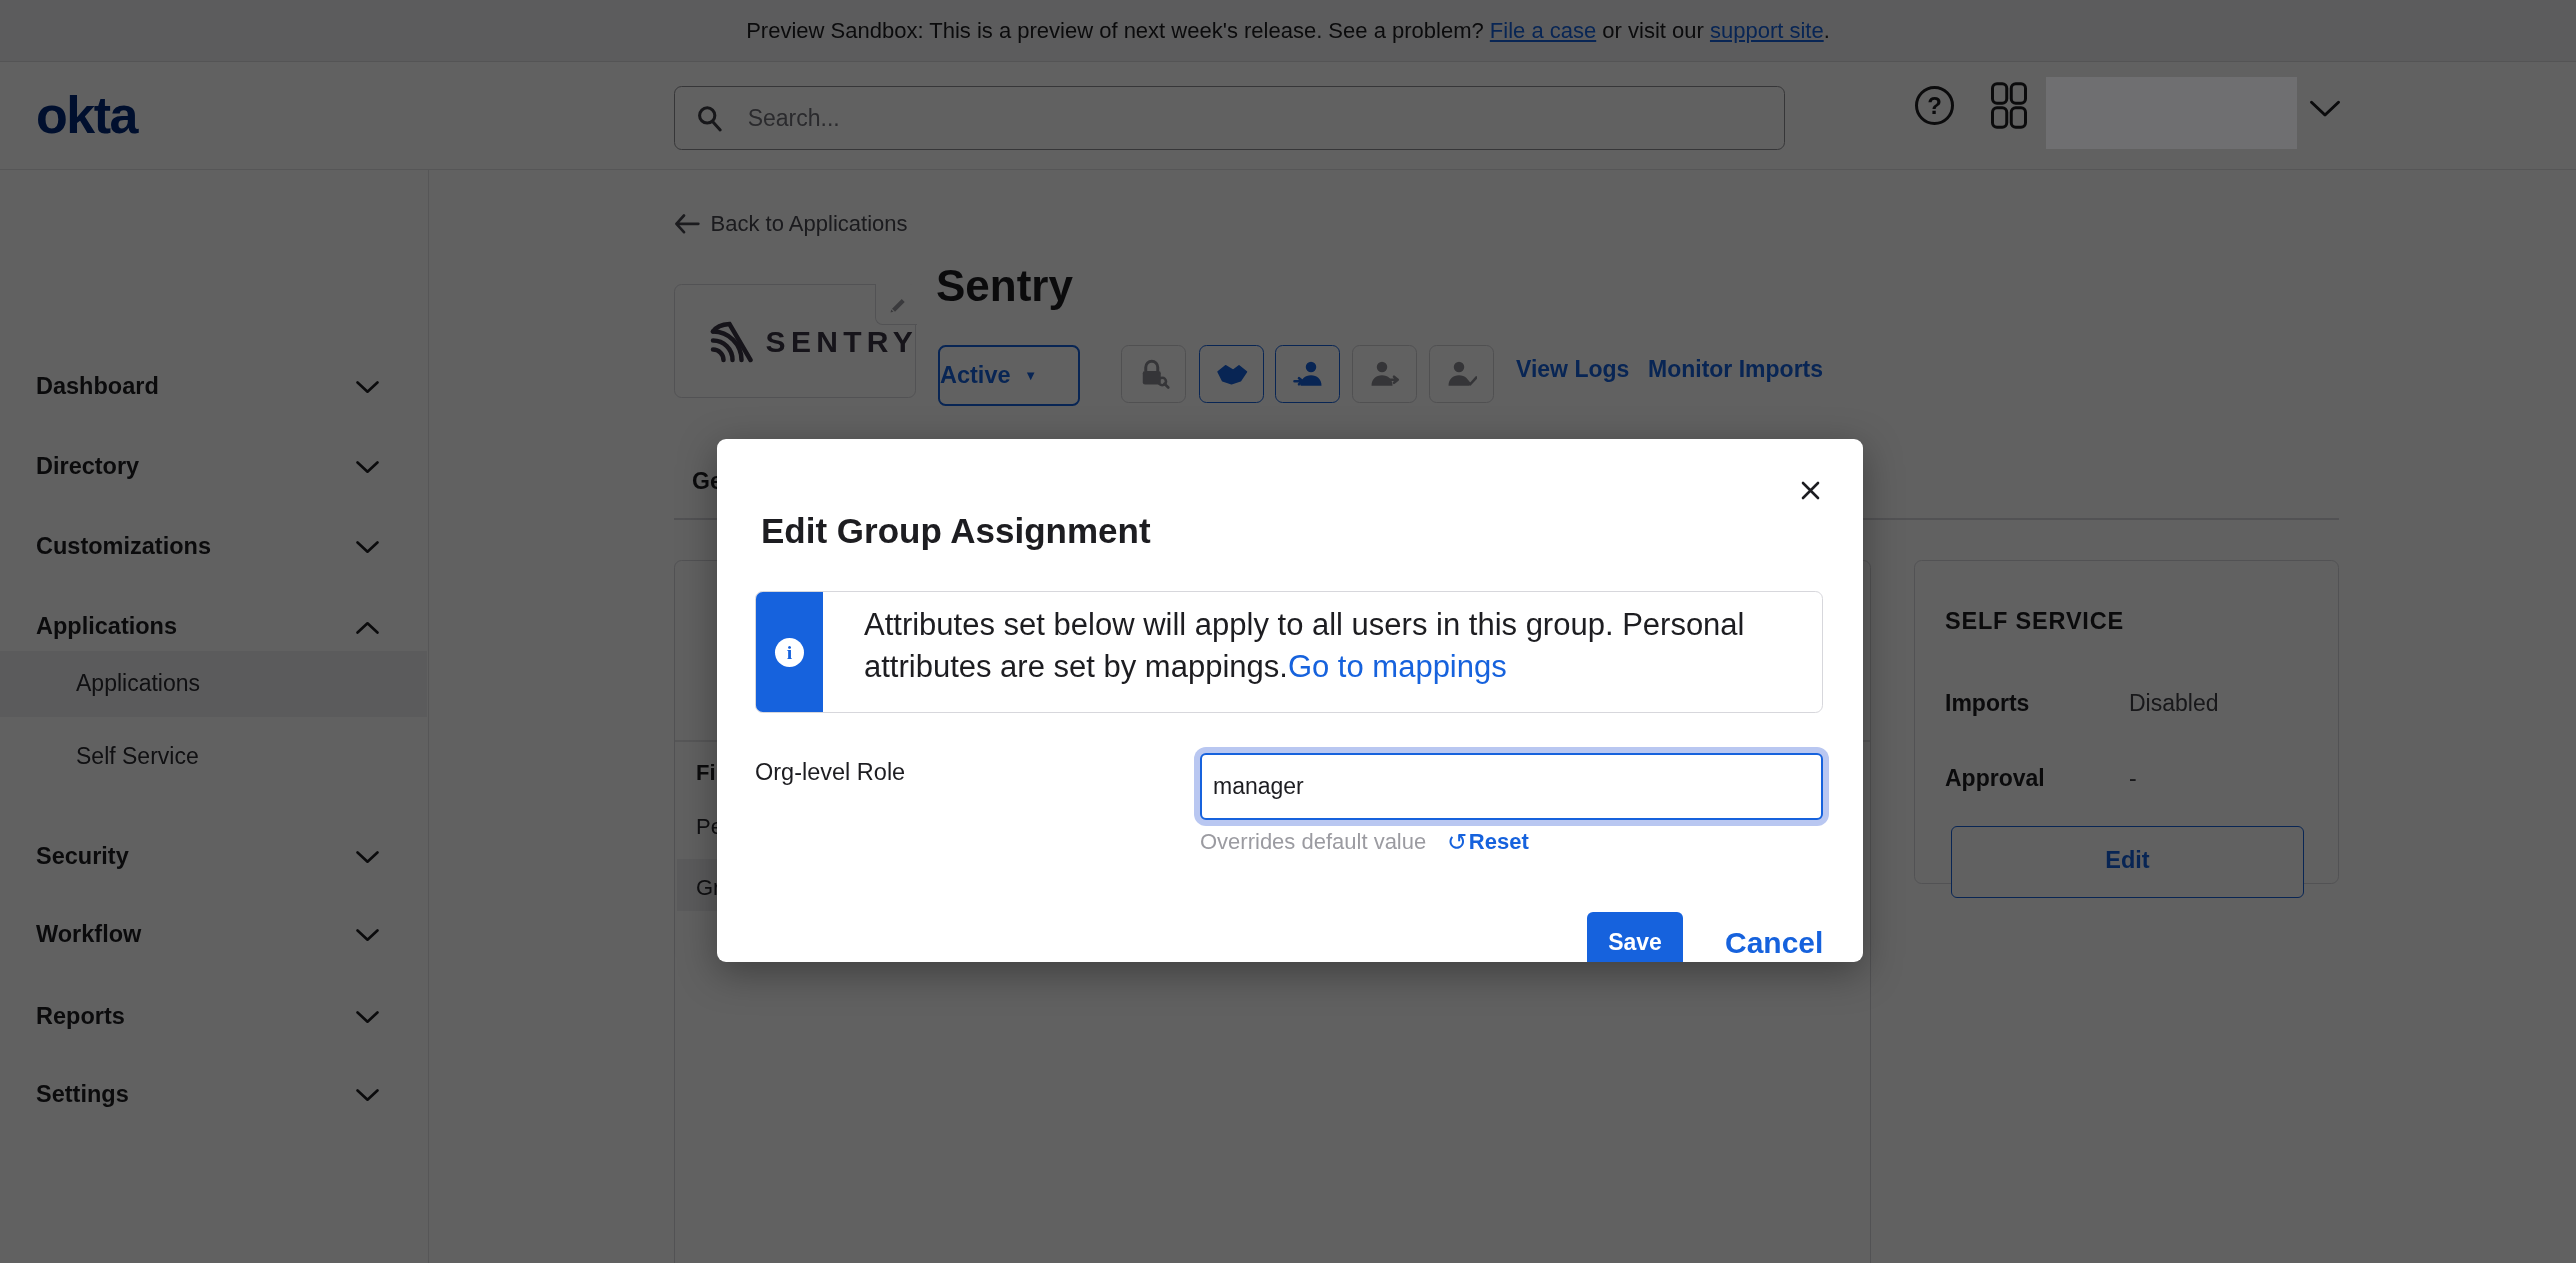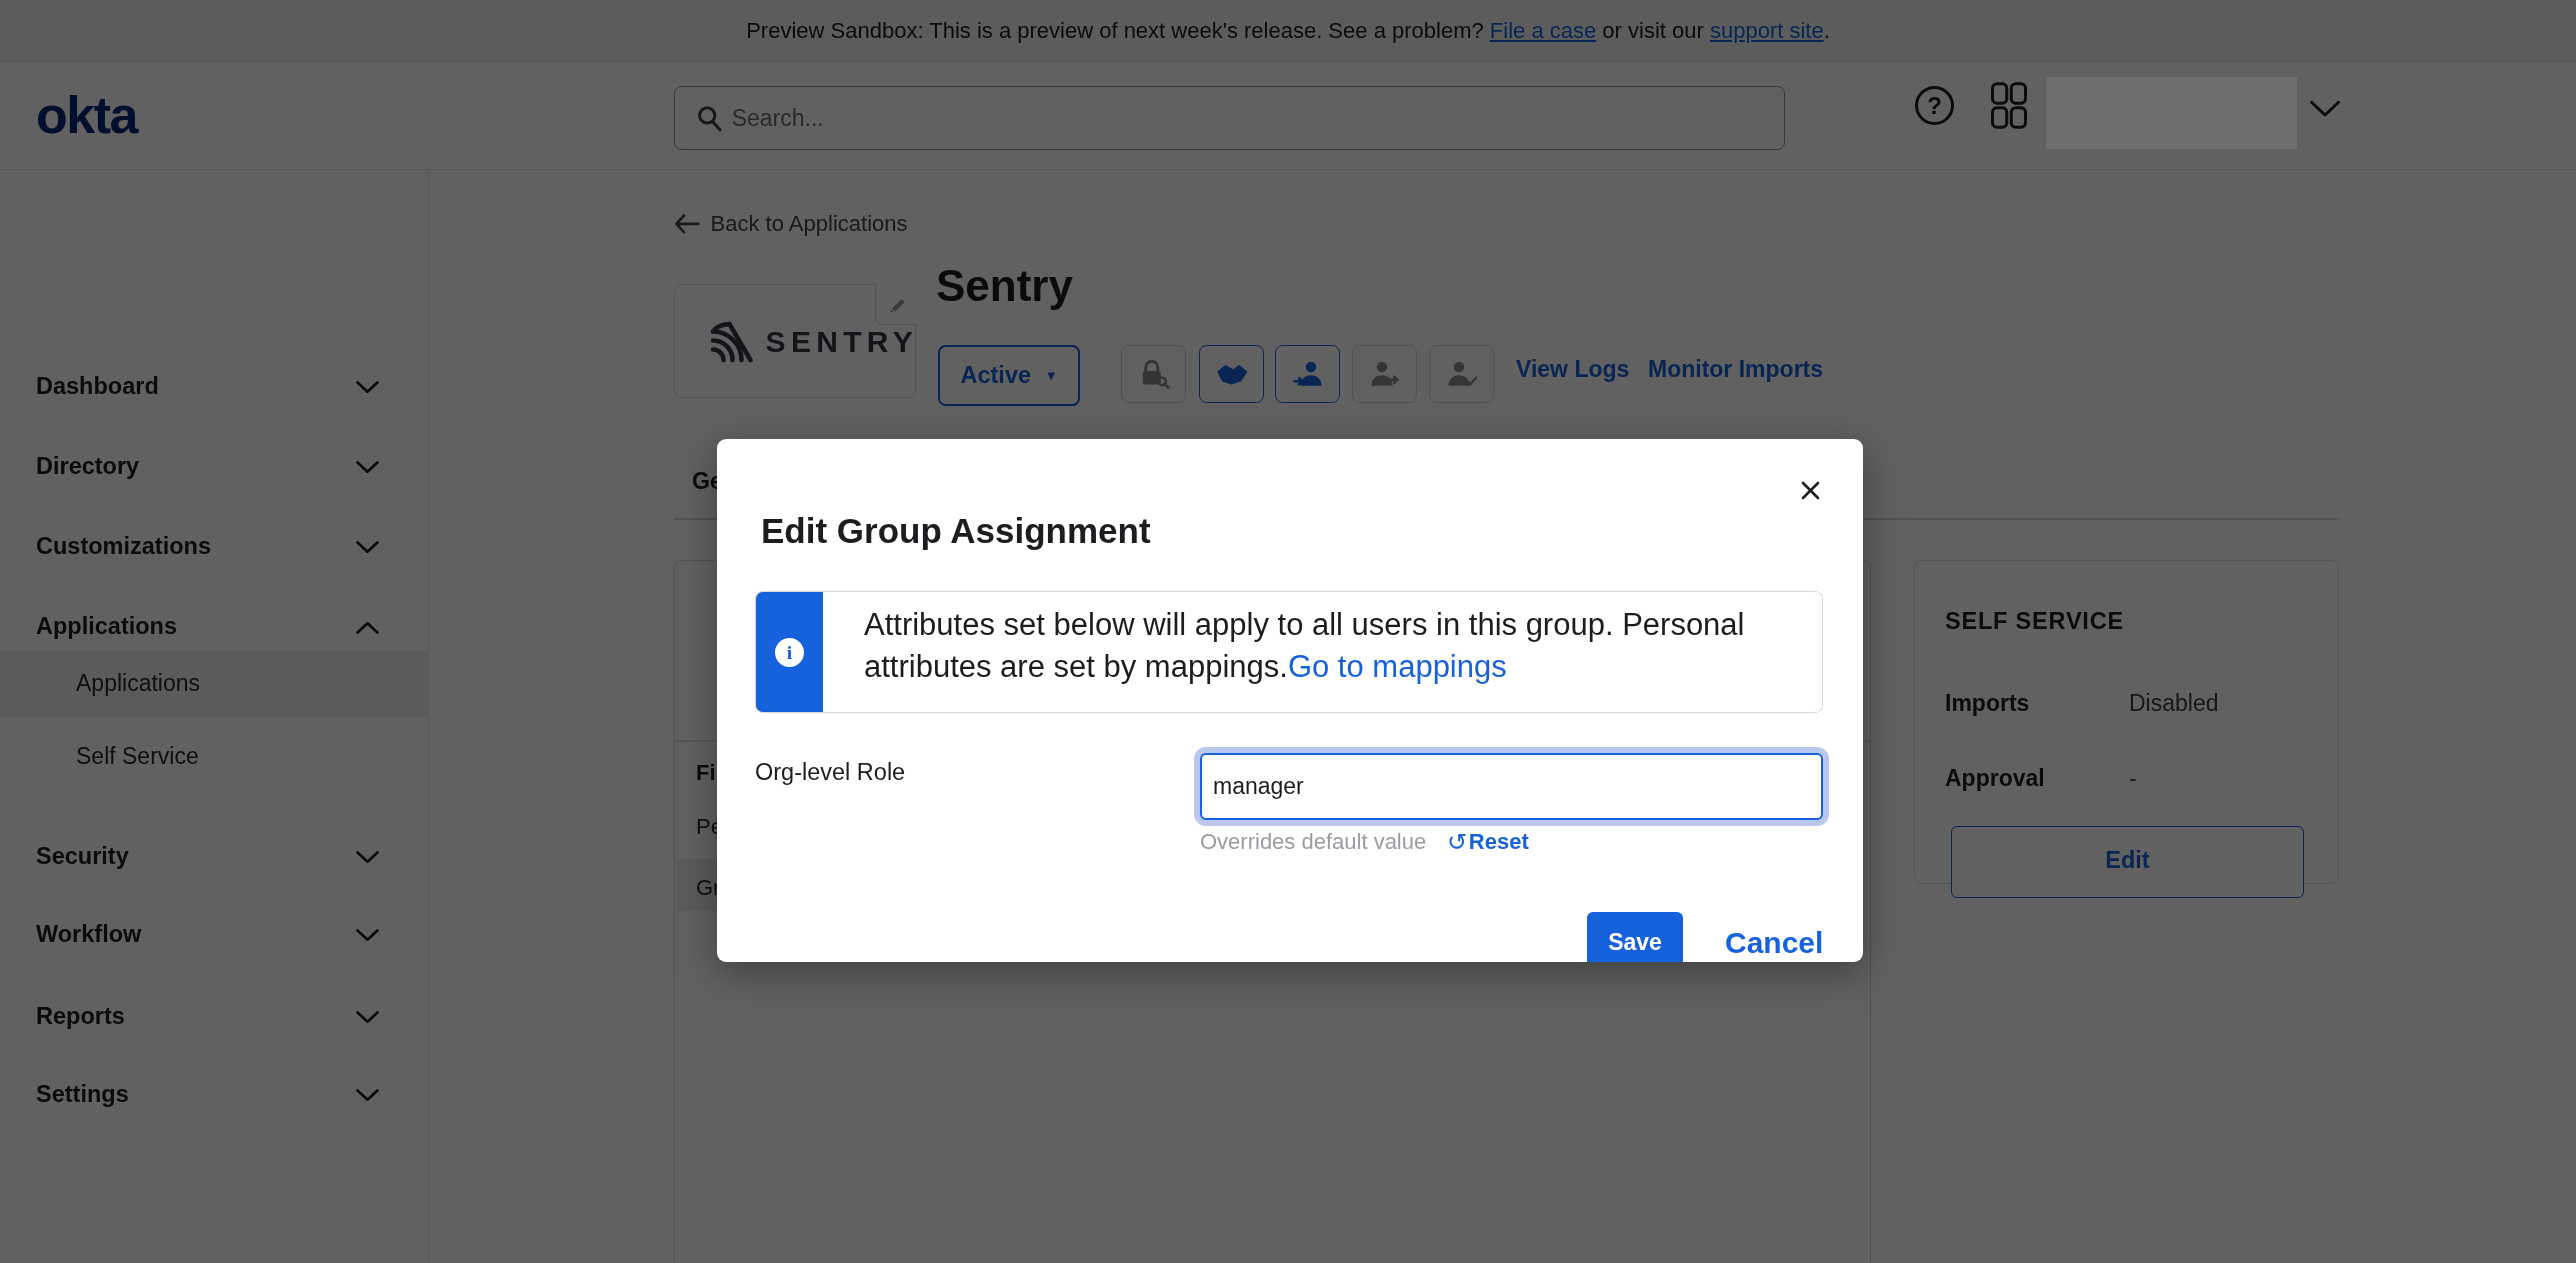--- a/index.html
+++ b/index.html
@@ -14,21 +14,21 @@
           border-bottom:1.5px solid #dcdcdf;text-align:center;line-height:61px;font-size:22px;}
   .banner a{color:var(--accent-blue);text-decoration:underline;cursor:pointer;}
 
   
   .header{left:0;top:63px;width:2576px;height:106px;background:#fff;border-bottom:1.5px solid #e2e2e5;}
   .okta-logo{left:36px;top:85px;font-size:52px;font-weight:700;color:#00297a;letter-spacing:-1.5px;}
   .searchbox{left:674px;top:86px;width:1111px;height:64px;border:1.5px solid #8f8f94;border-radius:7.6px;
              display:flex;align-items:center;background:#fff;box-sizing:border-box;}
   .searchbox svg{margin-left:19.7px;}
   .searchbox input{border:none;outline:none;font-size:23px;color:#1d1d21;background:transparent;
-                   margin-left:6px;width:985px;font-family:inherit;}
+                   margin-left:22px;width:985px;font-family:inherit;}
   .searchbox input::placeholder{color:#707078;}
   .help-btn{left:1915px;top:86px;width:39px;height:39px;border:3px solid #1d1d21;border-radius:50%;
             box-sizing:border-box;text-align:center;line-height:33px;font-size:24px;font-weight:700;cursor:pointer;}
   .grid-btn{left:1991px;top:82px;cursor:pointer;}
   .hdr-chevron{left:2309px;top:100px;cursor:pointer;}
 
   
   .sidebar{left:0;top:170px;width:429px;height:1093px;background:#fff;border-right:1.5px solid #e2e2e5;box-sizing:border-box;}
   .nav-item{position:absolute;left:0;width:427px;height:45px;cursor:pointer;padding-left:16px;}
   .nav-item .lbl{position:absolute;left:36px;top:0;line-height:45px;font-size:23.5px;font-weight:600;color:#1d1d21;}
@@ -43,21 +43,21 @@
              font-size:22px;color:#47474f;}
   .logo-card{left:674px;top:284px;width:242px;height:114px;background:#fff;border:1.5px solid var(--border-light);
              border-radius:7.6px;box-sizing:border-box;}
   .logo-row{position:absolute;left:32px;top:36px;display:flex;align-items:center;gap:10.6px;}
   .sentry-word{font-size:30px;font-weight:700;letter-spacing:5.3px;color:#3b3644;}
   .pencil-btn{position:absolute;right:-1.5px;top:-1.5px;width:41px;height:40px;border:1.5px solid var(--border-light);
               border-top:none;border-right:none;border-bottom-left-radius:7.6px;border-top-right-radius:7.6px;
               display:flex;align-items:center;justify-content:center;cursor:pointer;background:#fff;}
   .app-title{left:936px;top:261px;font-size:44px;font-weight:700;color:#1d1d21;}
   .active-btn{left:938px;top:345px;width:142px;height:61px;border:2.3px solid var(--accent-blue);border-radius:7.6px;
-              box-sizing:border-box;display:flex;align-items:center;justify-content:center;gap:13.6px;cursor:pointer;
+              box-sizing:border-box;display:flex;align-items:center;gap:13.6px;cursor:pointer;
               color:var(--accent-blue);font-size:23.5px;font-weight:700;background:#fff;}
   .active-btn .caret{font-size:13px;}
   .icon-btn{position:absolute;top:345px;width:65px;height:58px;border:1.5px solid #d2d2d6;border-radius:7.6px;
             box-sizing:border-box;display:flex;align-items:center;justify-content:center;cursor:pointer;background:#fff;}
   .icon-btn.blue{border-color:var(--accent-blue);}
   .hdr-link{top:356px;font-size:23px;font-weight:600;color:var(--accent-blue);cursor:pointer;position:absolute;}
   .tab-lbl{left:692px;top:468px;font-size:23px;font-weight:600;color:#1d1d21;cursor:pointer;}
   .tab-rule{left:674px;top:518px;width:1665px;height:1.5px;background:var(--border-light);}
 
   .assign-card{left:674px;top:560px;width:1197px;height:716px;background:#fff;border:1.5px solid var(--border-light);

